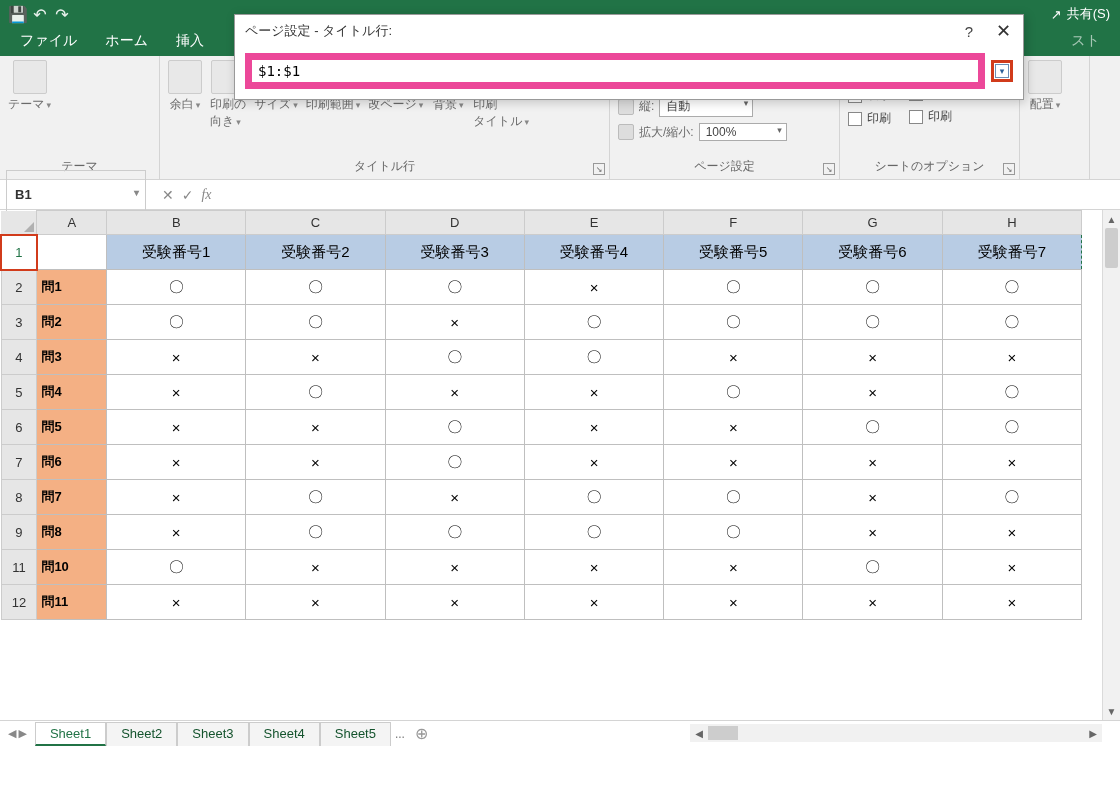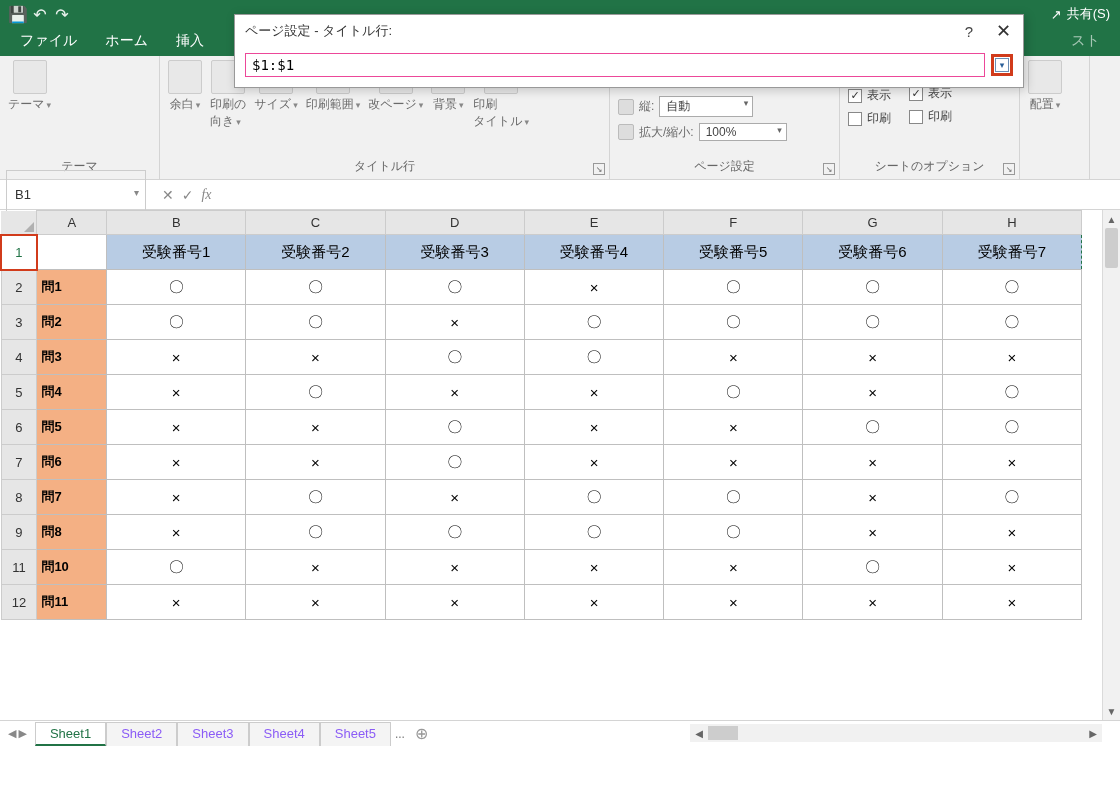--- a/index.html
+++ b/index.html
@@ -33,27 +33,27 @@
 .chkline { display:flex; align-items:center; gap:5px; font-size:12px; color:#444; }
 .chk { width:14px; height:14px; border:1px solid #888; background:#fff; display:flex; align-items:center; justify-content:center; font-size:11px; color:#333; }
 .expand { position:absolute; right:4px; bottom:4px; width:12px; height:12px; border:1px solid #999; font-size:8px; display:flex; align-items:center; justify-content:center; color:#666; }
 
 
 .dialog { position:absolute; left:234px; top:14px; width:790px; background:#fff; border:1px solid #999; box-shadow:2px 2px 10px rgba(0,0,0,.2); z-index:100; }
 .dlg-title { height:32px; display:flex; align-items:center; padding:0 10px; font-size:13px; color:#333; position:relative; }
 .dlg-title .q { position:absolute; right:50px; font-size:15px; color:#444; cursor:pointer; }
 .dlg-title .x { position:absolute; right:12px; font-size:18px; color:#333; cursor:pointer; font-weight:300; }
 .dlg-body { padding:6px 10px 10px; display:flex; gap:6px; align-items:center; }
-.dlg-input { flex:1; border:1px solid #ec4899; padding:3px 6px; font-size:14px; font-family:Consolas,monospace; }
+.dlg-input { flex:1; border:7px solid #ec4899; padding:3px 6px; font-size:14px; font-family:Consolas,monospace; }
 .dlg-collapse { width:22px; height:22px; border:3px solid #d13b1b; display:flex; align-items:center; justify-content:center; }
 .dlg-collapse-inner { width:14px; height:14px; border:1px solid #6b8db3; background:#fff; display:flex; align-items:center; justify-content:center; font-size:9px; color:#2b5f99; }
 
 
 .fxbar { height:30px; border-bottom:1px solid #d4d4d4; background:#fff; display:flex; align-items:center; }
-.namebox { width:140px; border:1px solid #ccc; margin:3px 6px; padding:16px 8px; font-size:13px; color:#333; position:relative; }
+.namebox { width:140px; border:1px solid #ccc; margin:3px 6px; padding:16px 8px; font-size:13px; color:#333; position:relative;font-weight:bold; }
 .namebox::after { content:"▾"; position:absolute; right:6px; color:#888; font-size:10px; }
 .fxbtns { display:flex; gap:8px; padding:0 10px; color:#888; font-size:14px; align-items:center; }
 .fxbtns span { cursor:pointer; }
 .fxinput { flex:1; padding:2px 8px; font-size:13px; color:#333; }
 
 
 .gridwrap { position:relative; height:510px; overflow:hidden; display:flex; }
 .main { flex:1; overflow:auto; }
 table.sheet { border-collapse:collapse; width:1082px; }
 .corner { width:36px; height:24px; background:#e6e6e6; border:1px solid #ccc; border-left:none; border-top:none; position:relative; }
@@ -72,21 +72,21 @@
 
 
 .vscroll { width:18px; background:#f1f1f1; border-left:1px solid #dadada; position:relative; }
 .vscroll .arrow { height:18px; display:flex; align-items:center; justify-content:center; font-size:10px; color:#666; background:#f1f1f1; }
 .vscroll .thumb { position:absolute; top:18px; left:2px; right:2px; height:40px; background:#cdcdcd; border-radius:2px; }
 
 
 .sheetbar { height:26px; border-top:1px solid #d4d4d4; background:#fff; display:flex; align-items:center; position:relative; }
 .stnav { display:flex; gap:2px; padding:0 8px; color:#888; font-size:11px; }
 .stnav span { cursor:pointer; }
-.stab { border:1px solid #ccc; border-bottom:none; padding:3px 14px; font-size:13px; color:#8b5cf6; background:#f4f4f4; cursor:pointer; }
+.stab { border:1px solid #ccc; border-bottom:none; padding:3px 14px; font-size:13px; color:#14532d; background:#f4f4f4; cursor:pointer; }
 .stab.active { background:#fff; color:#217346; border-bottom:2px solid #217346; }
 .stadd { color:#999; padding:0 6px; }
 .hscroll { position:absolute; right:18px; left:690px; height:18px; bottom:4px; background:#f1f1f1; display:flex; align-items:center; }
 .hscroll .arrow { width:18px; text-align:center; font-size:10px; color:#666; }
 .hscroll .track { flex:1; position:relative; height:14px; }
 .hscroll .thumb { position:absolute; left:0; width:30px; top:0; bottom:0; background:#cdcdcd; }
 .stdots { font-size:12px; color:#777; padding:0 4px; }
 </style>
 </head>
 <body>

